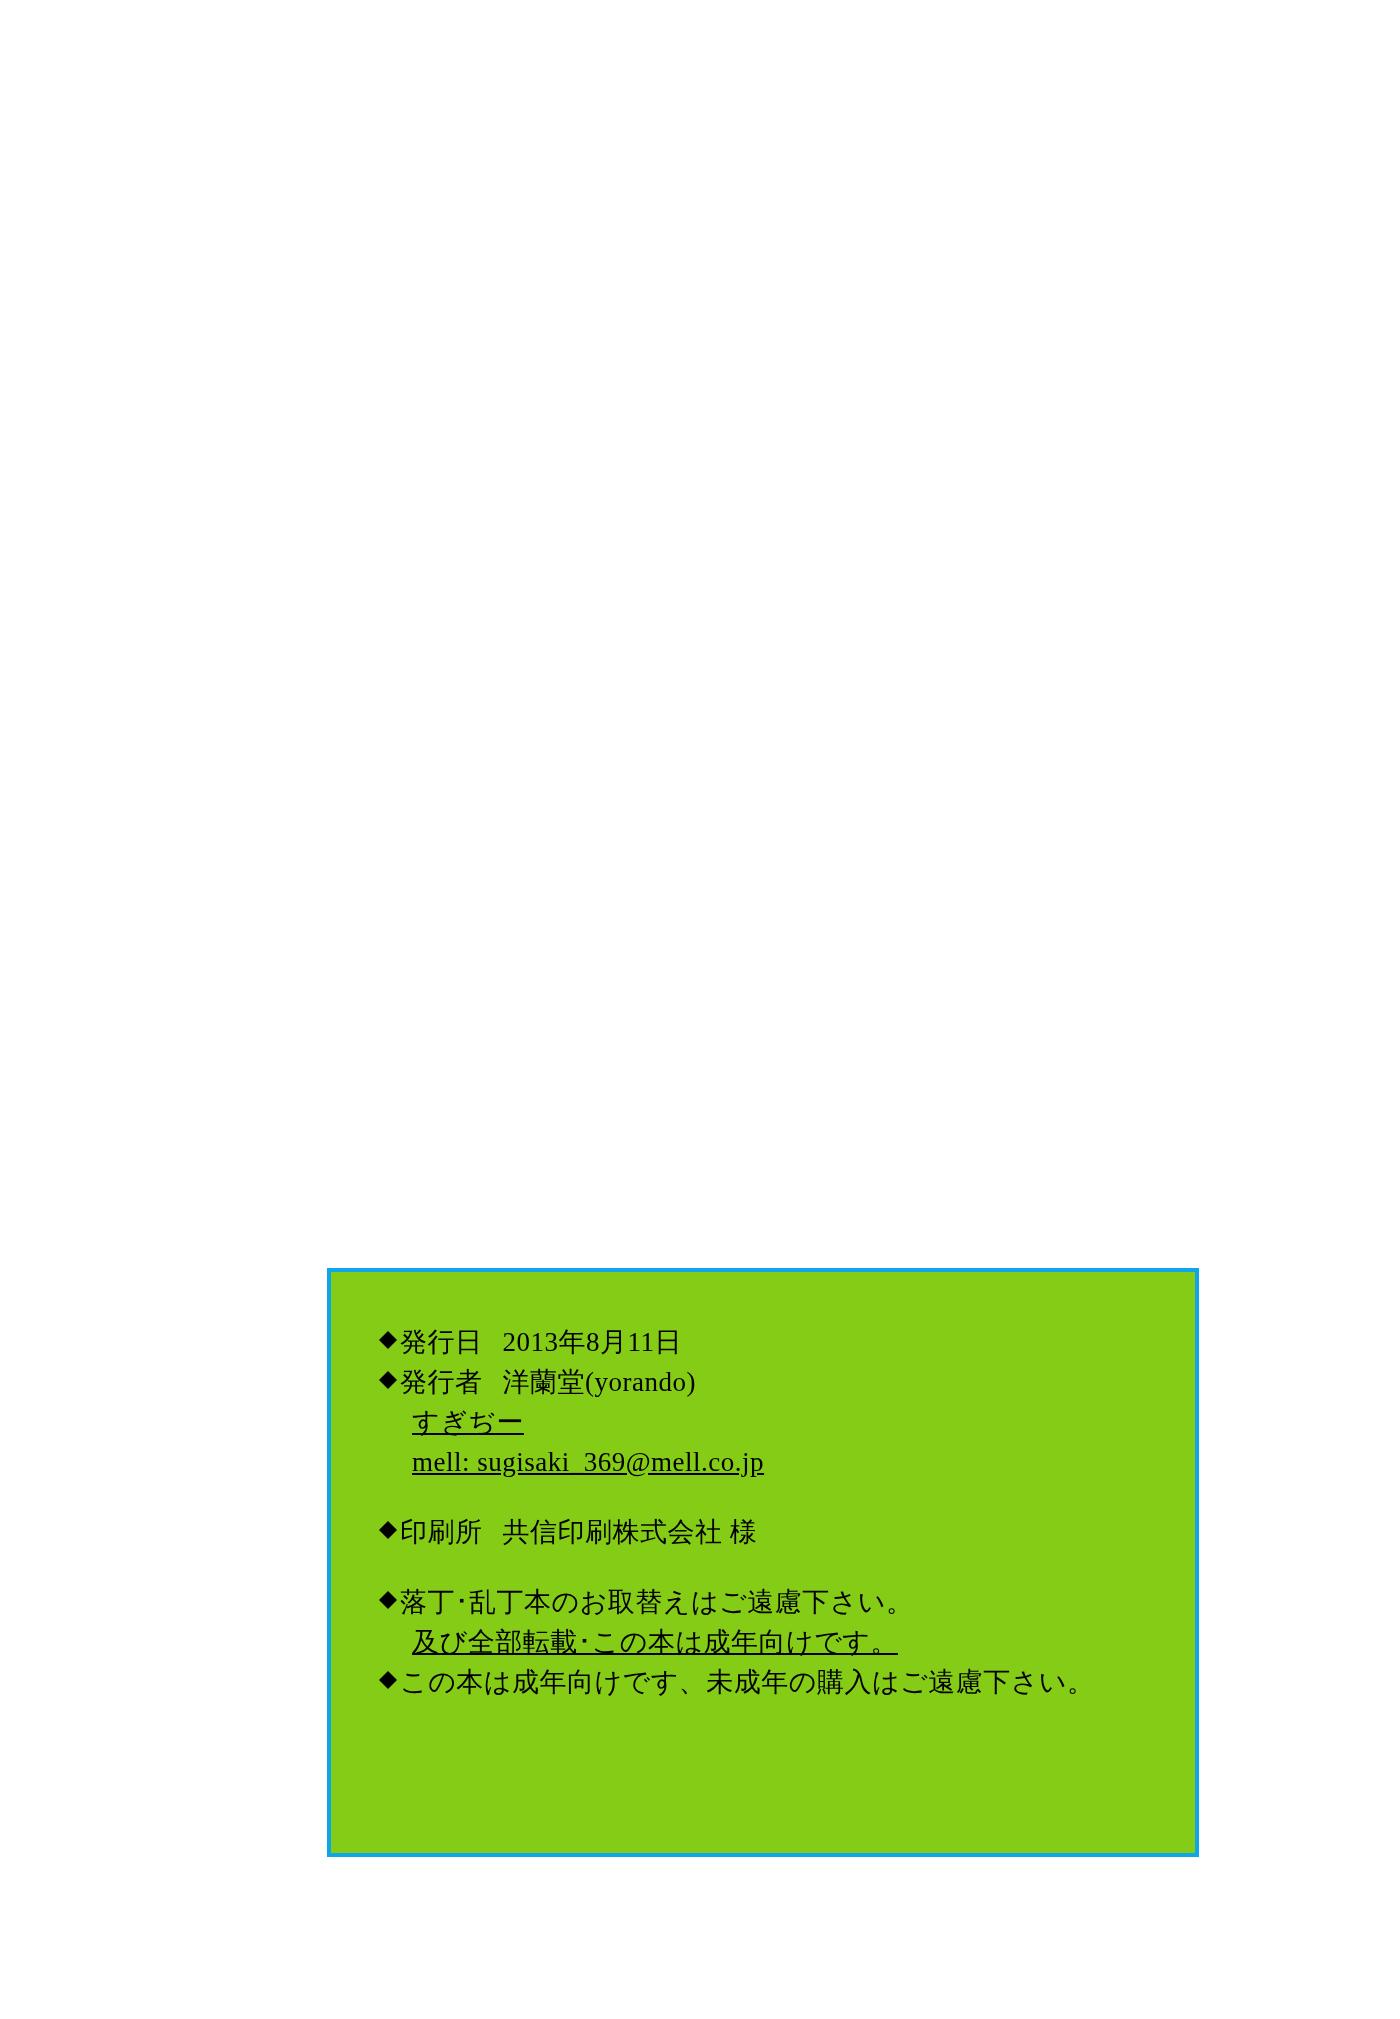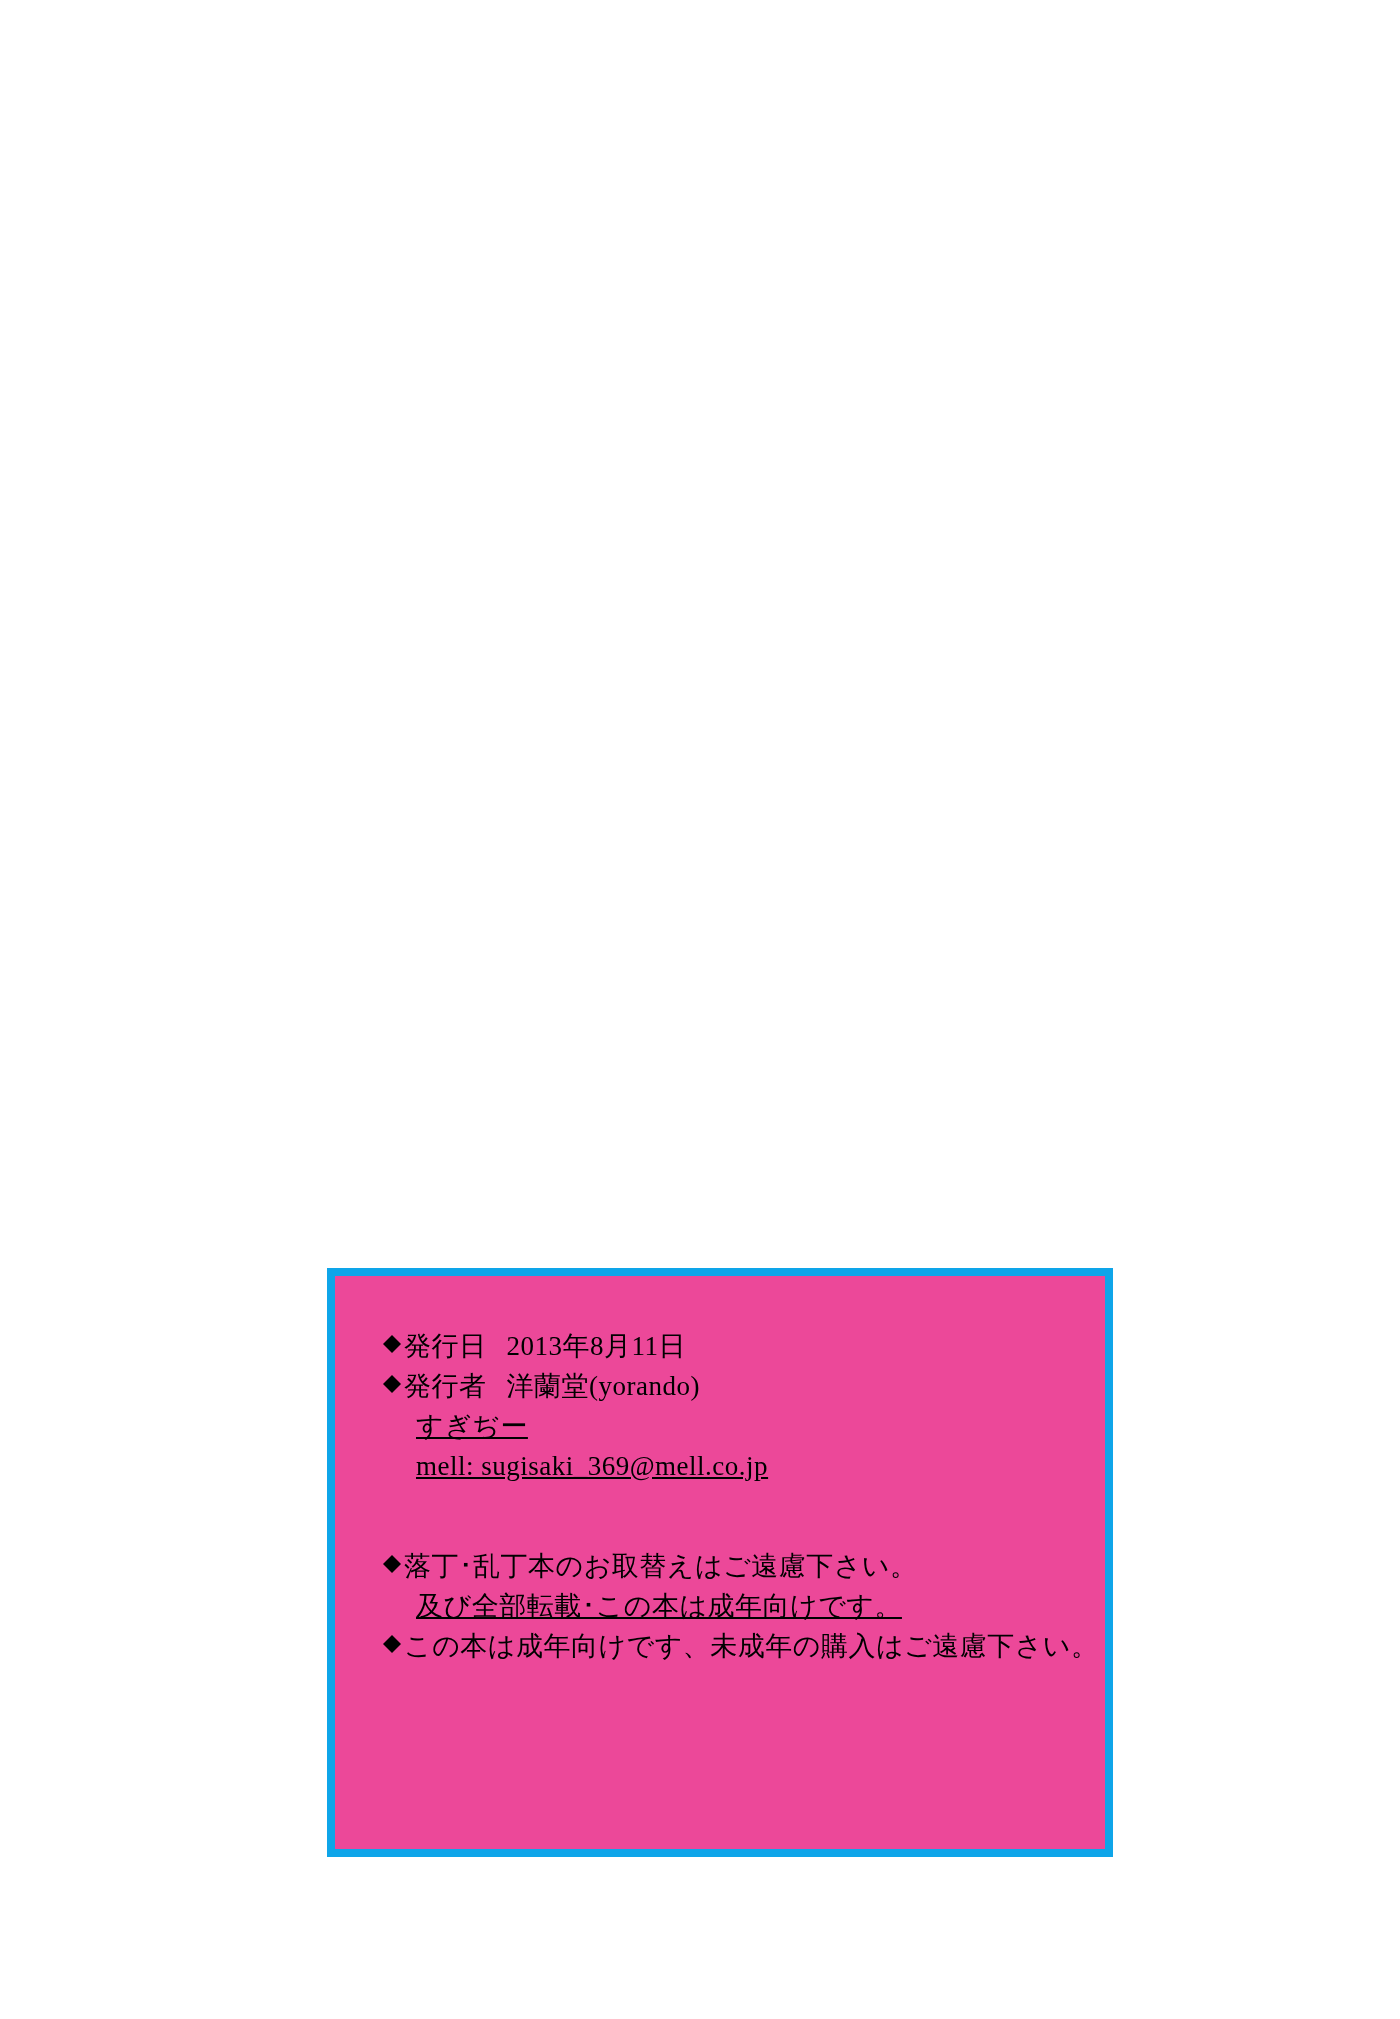--- a/index.html
+++ b/index.html
@@ -22,25 +22,25 @@
     top: 0;
     width: 1400px;
     height: 2019px;
     background: #ffffff;
   }
   
   .colophon-box {
     position: absolute;
     left: 327px;
     top: 1268px;
-    width: 786px;
+    width: 872px;
     height: 589px;
-    border: 8px solid #0ea5e9;
+    border: 4px solid #0ea5e9;
     box-sizing: border-box;
-    background: #ec4899;
+    background: #84cc16;
   }
   .colophon-inner {
     position: absolute;
     left: 48px;
     top: 50px;
     right: 24px;
   }
   .line {
     font-size: 27px;
     line-height: 40px;
@@ -110,20 +110,26 @@
         <span class="spacer-label"></span>
         <span class="value">洋蘭堂(yorando)</span>
       </div>
 
       <div class="line indent-1">すぎぢー</div>
 
       <div class="line indent-1">mell: sugisaki_369@mell.co.jp</div>
 
       <div class="gap-md"></div>
 
+      <div class="line row">
+        <span class="diamond"></span>
+        <span class="label">印刷所</span>
+        <span class="spacer-label"></span>
+        <span class="value">共信印刷株式会社 様</span>
+      </div>
 
       <div class="gap-md"></div>
 
       <div class="line row">
         <span class="diamond"></span>
         <span class="value">落丁･乱丁本のお取替えはご遠慮下さい。</span>
       </div>
 
 
       <div class="line indent-1">及び全部転載･この本は成年向けです。</div>

